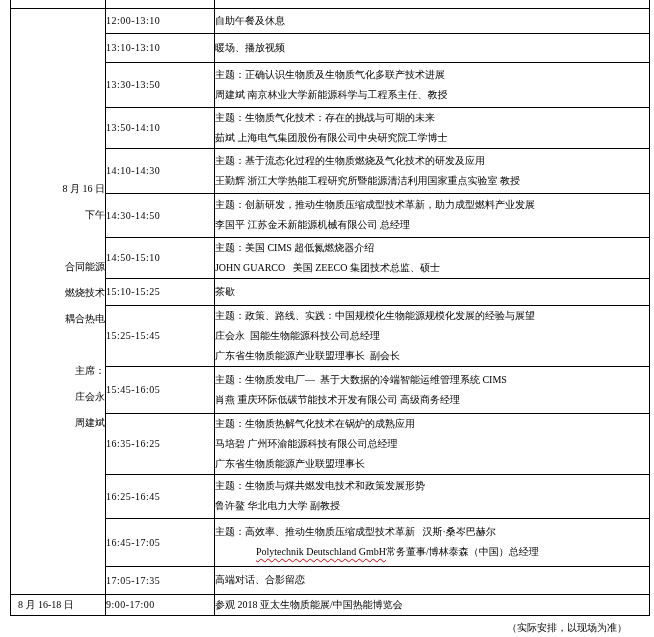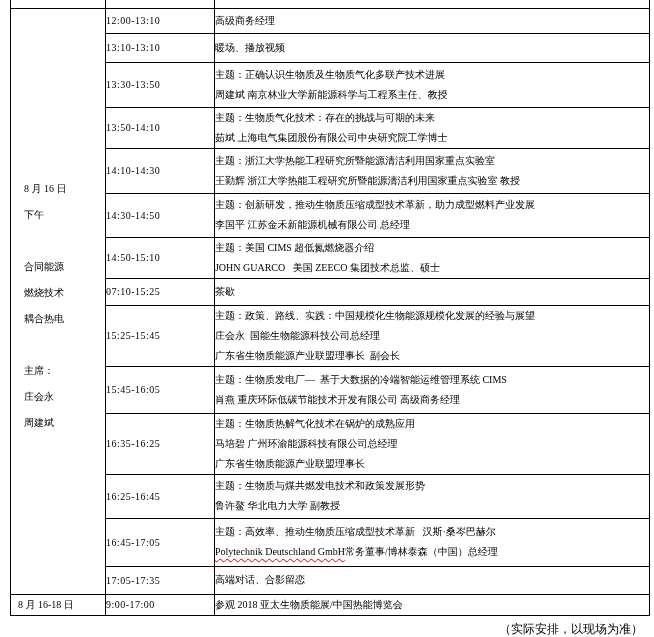--- a/index.html
+++ b/index.html
@@ -31,36 +31,38 @@
   tr.cut td { border-top: 0; }
   td.c-session { width: 93px; }
   td.c-time    { width: 107px; padding-left: 9px; }
   td.c-topic   { width: 430px; padding-left: 8px; }
   td.c-session.merged { vertical-align: top; }
   .session-lines { padding-top: 167px; }
   .sline {
     height: 26px; line-height: 26px;
     padding-left: 13px;
     white-space: pre;
+    text-align: right;
   }
   .time-text { white-space: pre; letter-spacing: 0.5px; }
   .line {
     line-height: 20px;
     white-space: pre;
   }
   .squiggle {
     text-decoration: underline wavy #e00000;
     text-decoration-thickness: 1px;
     text-underline-offset: 3px;
+    margin-left: 41px;
   }
   .footer-note {
     margin-top: 5px;
-    padding-right: 11px;
+    padding-right: 27px;
     text-align: right;
-    font-size: 12px;
+    font-size: 10px;
     white-space: pre;
   }
 </style>
 </head>
 <body>
 
 <div class="page">
   <table class="sched">
 
     <tbody>
@@ -80,21 +82,21 @@
           <div class="sline">燃烧技术</div>
           <div class="sline">耦合热电</div>
           <div class="sline"></div>
           <div class="sline">主席：</div>
           <div class="sline">庄会永</div>
           <div class="sline">周建斌</div>
         </div>
       </td>
       <td class="c-time"><span class="time-text">12:00-13:10</span></td>
       <td class="c-topic">
-        <div class="line">高级商务经理</div>
+        <div class="line">自助午餐及休息</div>
       </td>
     </tr>
 
     <tr style="height:29px">
       <td class="c-time"><span class="time-text">13:10-13:10</span></td>
       <td class="c-topic">
         <div class="line">暖场、播放视频</div>
       </td>
     </tr>
 
@@ -110,21 +112,21 @@
       <td class="c-time"><span class="time-text">13:50-14:10</span></td>
       <td class="c-topic">
         <div class="line">主题：生物质气化技术：存在的挑战与可期的未来</div>
         <div class="line">茹斌 上海电气集团股份有限公司中央研究院工学博士</div>
       </td>
     </tr>
 
     <tr style="height:45px">
       <td class="c-time"><span class="time-text">14:10-14:30</span></td>
       <td class="c-topic">
-        <div class="line">主题：浙江大学热能工程研究所暨能源清洁利用国家重点实验室</div>
+        <div class="line">主题：基于流态化过程的生物质燃烧及气化技术的研发及应用</div>
         <div class="line">王勤辉 浙江大学热能工程研究所暨能源清洁利用国家重点实验室 教授</div>
       </td>
     </tr>
 
     <tr style="height:44px">
       <td class="c-time"><span class="time-text">14:30-14:50</span></td>
       <td class="c-topic">
         <div class="line">主题：创新研发，推动生物质压缩成型技术革新，助力成型燃料产业发展</div>
         <div class="line">李国平 江苏金禾新能源机械有限公司 总经理</div>
       </td>
@@ -132,21 +134,21 @@
 
     <tr style="height:41px">
       <td class="c-time"><span class="time-text">14:50-15:10</span></td>
       <td class="c-topic">
         <div class="line">主题：美国 CIMS 超低氮燃烧器介绍</div>
         <div class="line">JOHN GUARCO   美国 ZEECO 集团技术总监、硕士</div>
       </td>
     </tr>
 
     <tr style="height:27px">
-      <td class="c-time"><span class="time-text">07:10-15:25</span></td>
+      <td class="c-time"><span class="time-text">15:10-15:25</span></td>
       <td class="c-topic">
         <div class="line">茶歇</div>
       </td>
     </tr>
 
     <tr style="height:60px">
       <td class="c-time"><span class="time-text">15:25-15:45</span></td>
       <td class="c-topic">
         <div class="line">主题：政策、路线、实践：中国规模化生物能源规模化发展的经验与展望</div>
         <div class="line">庄会永  国能生物能源科技公司总经理</div>

